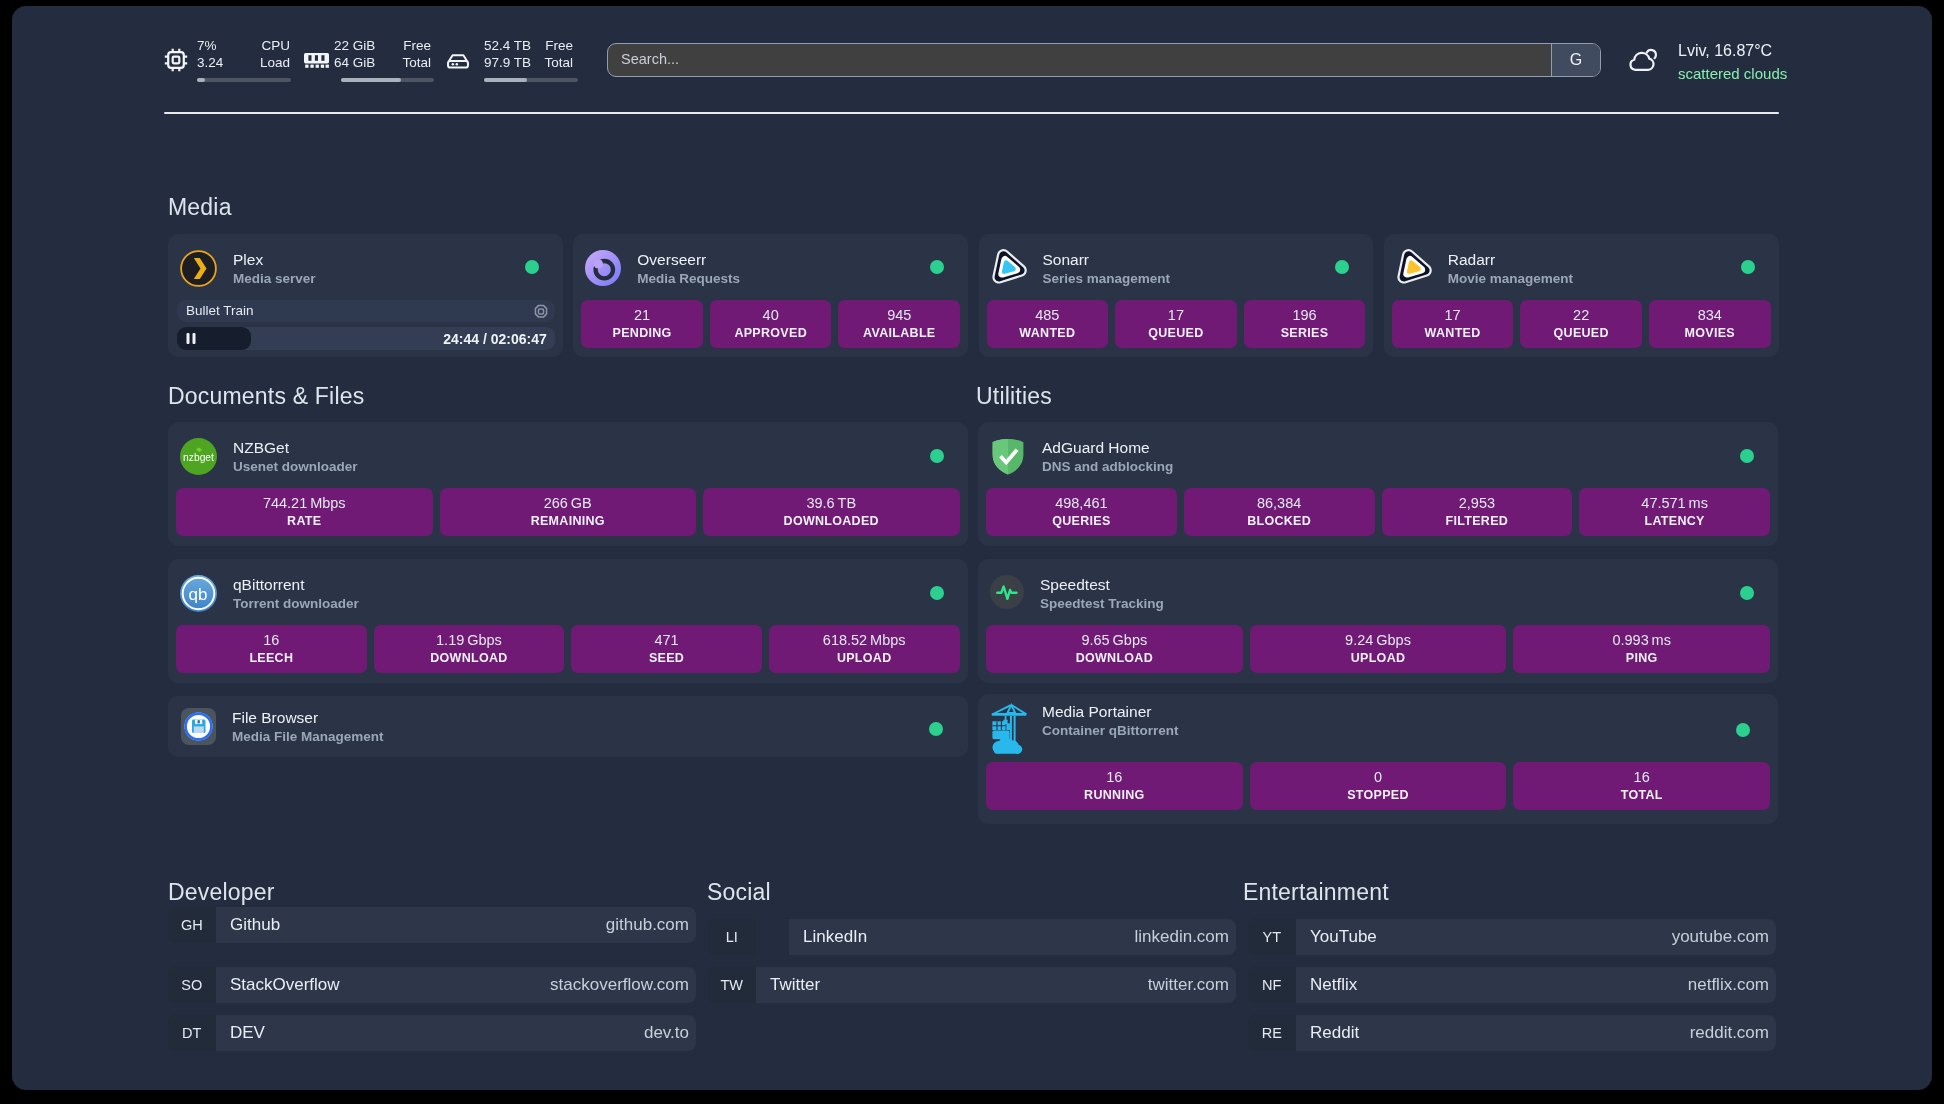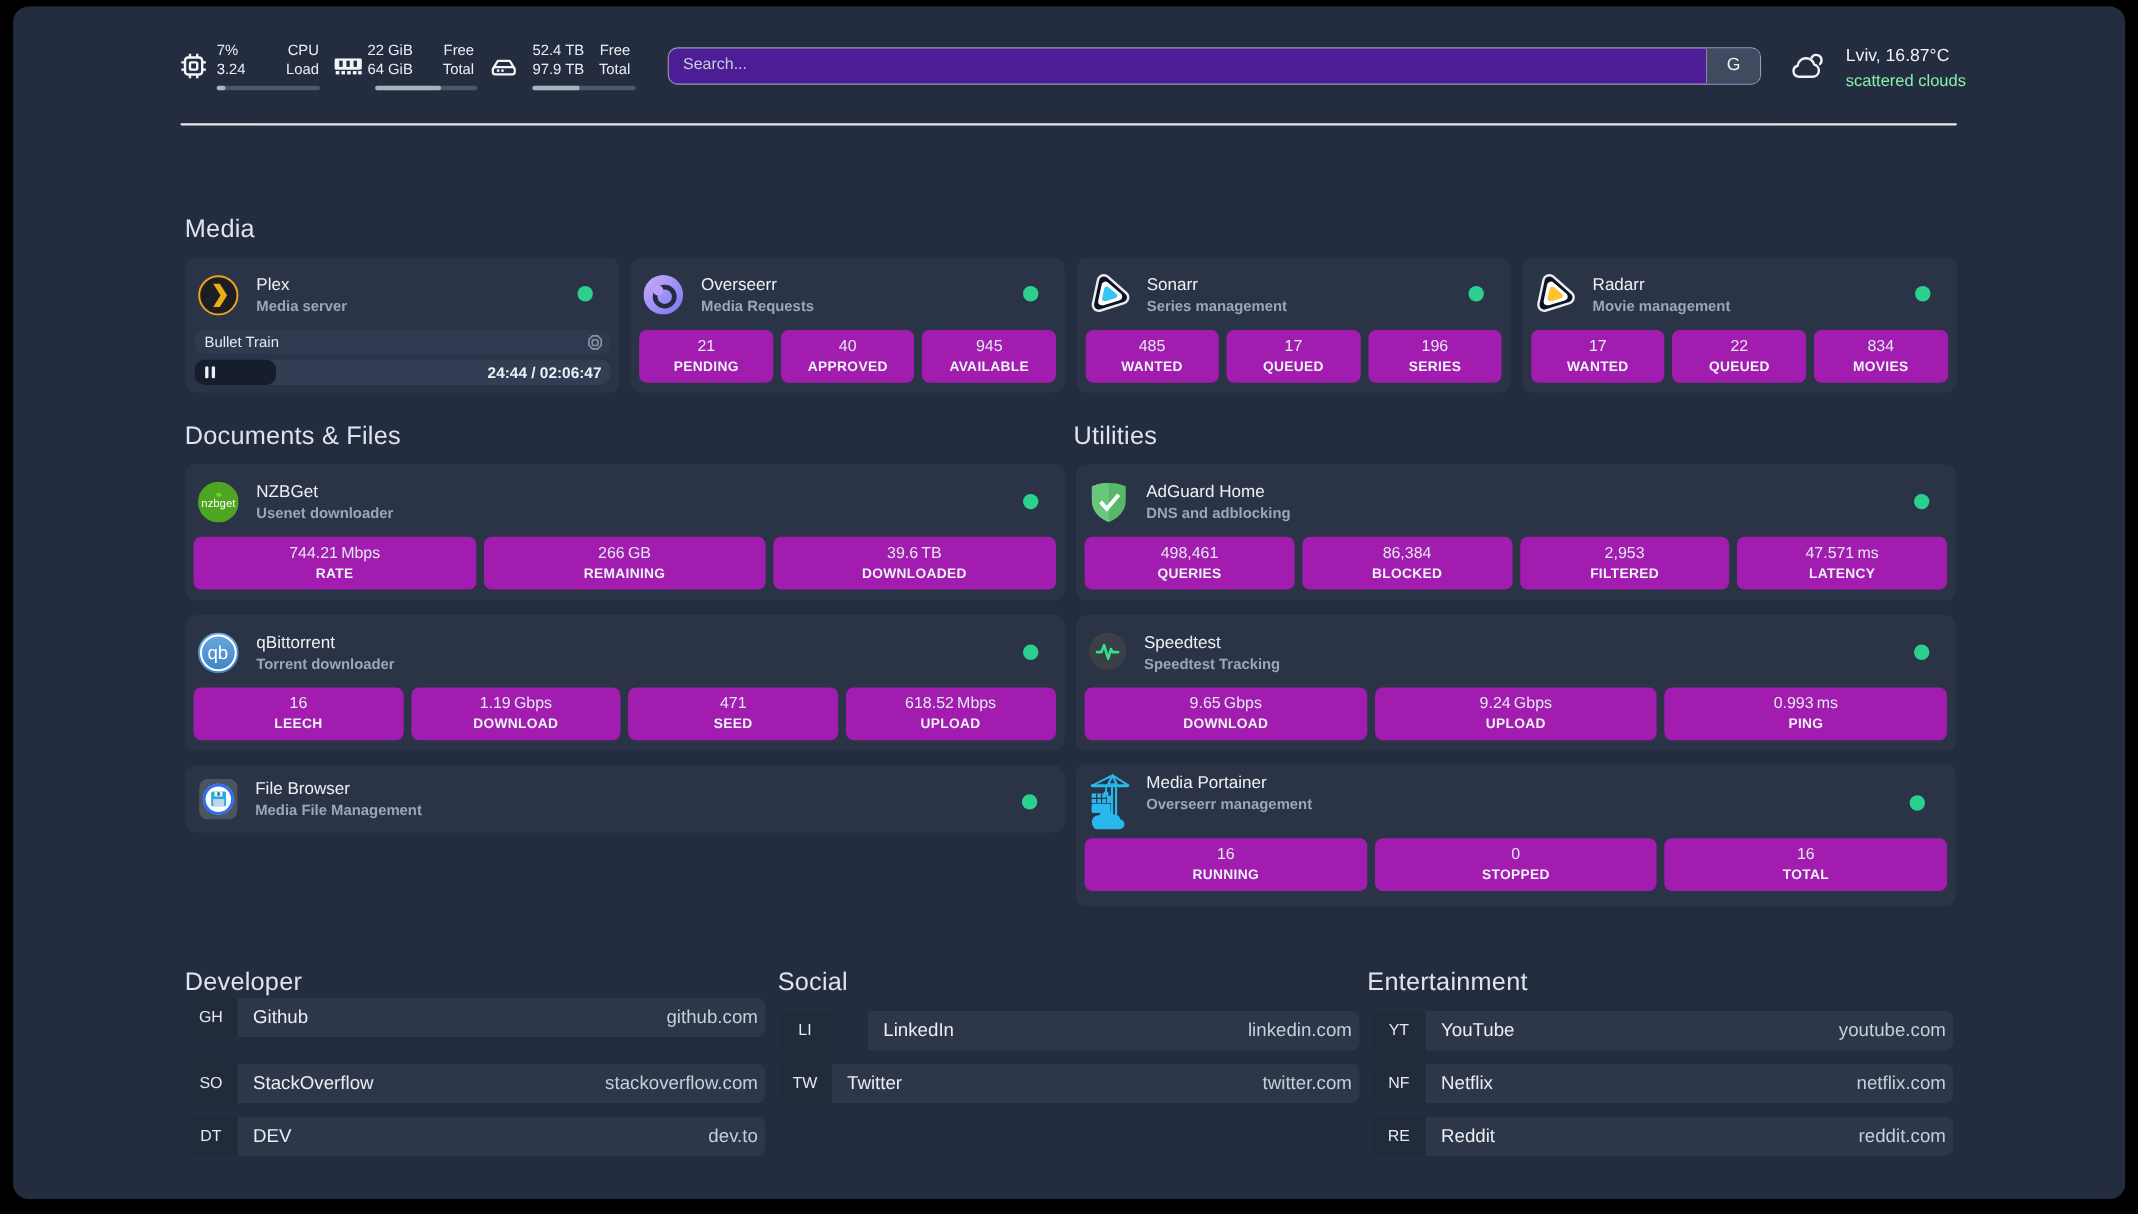--- a/index.html
+++ b/index.html
@@ -4,35 +4,35 @@
 <style>
 html,body{margin:0;padding:0;}
 body{width:1944px;height:1104px;background:#000;font-family:"Liberation Sans",sans-serif;position:relative;overflow:hidden;}
 .page{position:absolute;left:12px;top:6px;width:1920px;height:1084px;background:#242d3f;border-radius:14px;}
 .abs{position:absolute;}
 
 .tv{position:absolute;font-size:13.5px;line-height:17.5px;color:#eaeef4;white-space:pre;}
 .tr{text-align:right;}
 .bar{position:absolute;height:4px;border-radius:2px;background:#4e5665;}
 .bar i{display:block;height:4px;border-radius:2px;background:#a9b2bd;}
-.search{position:absolute;left:607px;top:43px;width:994px;height:34px;background:#4c1d95;border:1.5px solid #939db0;border-radius:9px;box-sizing:border-box;}
+.search{position:absolute;left:607px;top:43px;width:994px;height:34px;background:#404040;border:1.5px solid #939db0;border-radius:9px;box-sizing:border-box;}
 .search .ph{position:absolute;left:13px;top:7px;font-size:14.5px;color:#c7cfda;}
 .search .g{position:absolute;right:0;top:0;bottom:0;width:48px;background:#404b5f;border-left:1.5px solid #939db0;border-radius:0 7.5px 7.5px 0;display:flex;align-items:center;justify-content:center;font-size:16px;color:#eef1f6;}
 .divider{position:absolute;left:164px;top:112px;width:1615px;height:2.3px;background:#e7ebf0;border-radius:1px;}
 
 .h{position:absolute;font-size:23px;line-height:27px;color:#dde4ec;letter-spacing:.2px;}
 
 .card{position:absolute;background:#2b3447;border-radius:10px;}
 .hdr{position:absolute;left:12px;top:16px;display:flex;align-items:flex-start;}
 .hdr .txt{margin-left:16px;}
 .t{font-size:15.5px;line-height:20px;color:#edf1f6;}
 .s{font-size:13.5px;line-height:17.5px;color:#9aa7b8;font-weight:bold;}
 .dot{position:absolute;width:14px;height:14px;border-radius:50%;background:#2bd08e;right:24px;top:26.5px;}
 .stats{position:absolute;left:8px;right:8px;top:66px;height:48px;display:flex;gap:7px;}
-.stat{flex:1;background:#a21caf;border-radius:7px;display:flex;flex-direction:column;align-items:center;justify-content:center;}
+.stat{flex:1;background:#701a75;border-radius:7px;display:flex;flex-direction:column;align-items:center;justify-content:center;}
 .v{font-size:14.5px;line-height:18px;color:#e3e9f0;}
 .l{font-size:12.5px;line-height:18px;font-weight:bold;color:#eef2f7;letter-spacing:.3px;}
 
 .np{position:absolute;left:9px;right:8px;top:66px;height:22.5px;background:#2f3950;border-radius:9px;}
 .np .nm{position:absolute;left:9px;top:3px;font-size:13.5px;color:#e4eaf1;}
 .pg{position:absolute;left:9px;right:8px;top:93px;height:23px;background:#333e55;border-radius:9px;}
 .pg .fill{position:absolute;left:0;top:0;bottom:0;width:19.5%;background:#161d2c;border-radius:9px;}
 .pg .time{position:absolute;right:8px;top:4px;font-size:14px;font-weight:bold;color:#eef2f7;}
 
 .bm{position:absolute;height:36px;border-radius:8px;display:flex;overflow:hidden;width:528px;}
@@ -415,21 +415,21 @@
           <circle cx="22.8" cy="44.3" r="6"></circle>
           <circle cx="27.6" cy="47.3" r="4.6"></circle>
           <rect x="4" y="45" width="26" height="6.8" rx="3.4"></rect>
         </g>
         <g stroke="#2b3447" stroke-width="1.1" fill="none">
           <path d="M2.4 23.7 H15.6M7 19.3 V28.1M11.4 19.3 V28.1"></path>
         </g>
       </svg>
     <div class="txt" style="margin-left:14px;">
         <div class="t">Media Portainer</div>
-        <div class="s">Overseerr management</div>
+        <div class="s">Container qBittorrent</div>
       </div>
     </div>
   <div class="dot" style="right:28px;top:28.5px;"></div>
   <div class="stats" style="top:68px;">
       <div class="stat">
         <span class="v">16</span>
         <span class="l">RUNNING</span>
       </div>
       <div class="stat">
         <span class="v">0</span>

